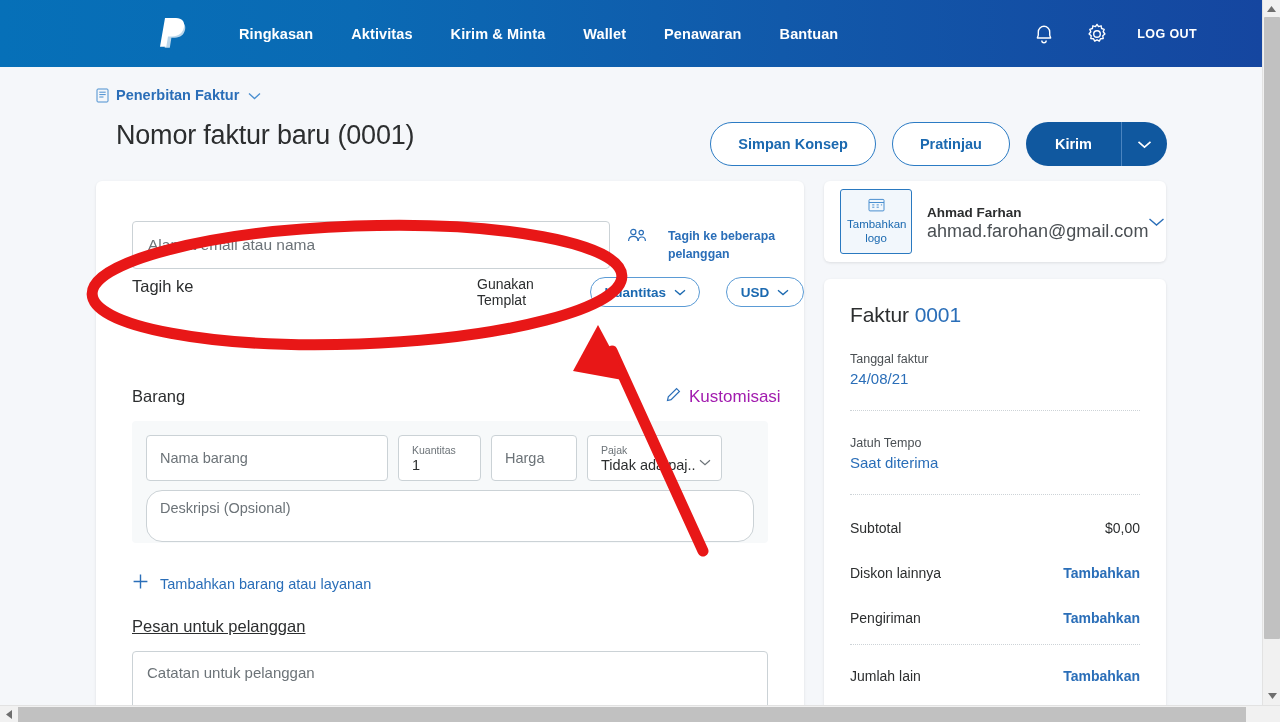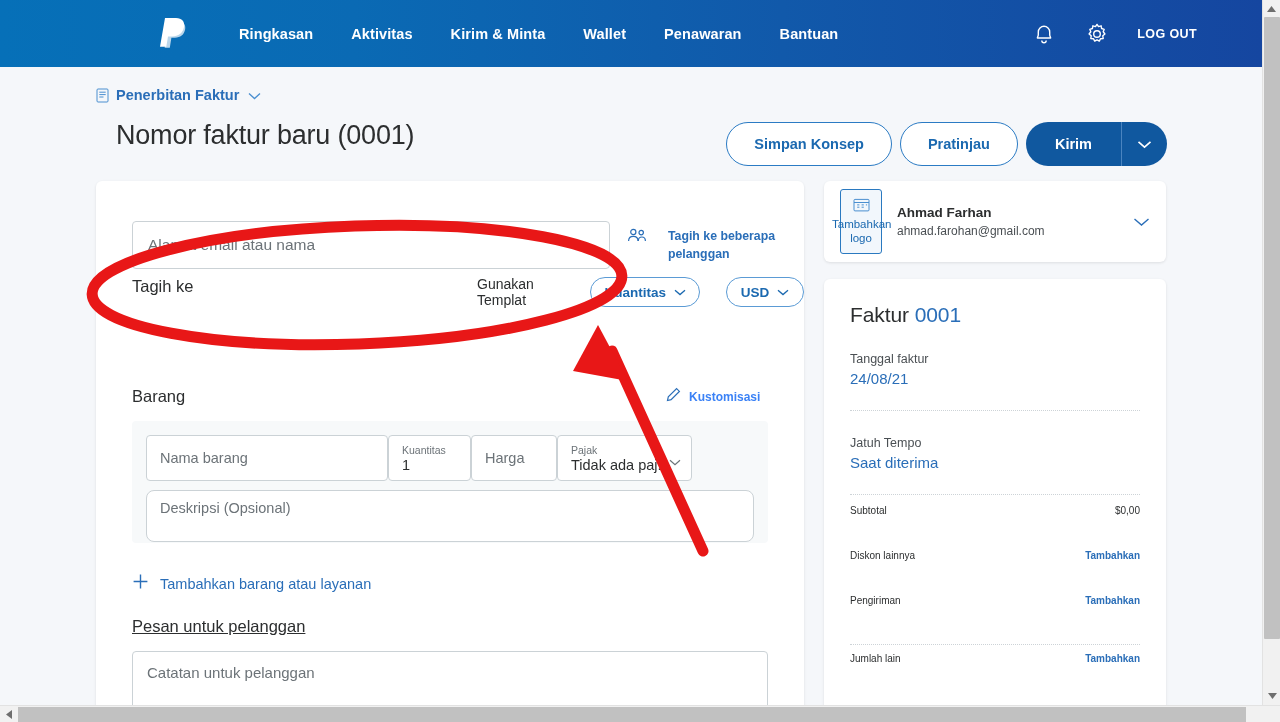--- a/index.html
+++ b/index.html
@@ -44,21 +44,21 @@
   .bc-text { color: #2a6eb8; font-size: 14.5px; font-weight: bold; }
   .bc-chev { margin-left: 2px; }
 
   .page-title {
     position: absolute; top: 53px; left: 96px;
     font-size: 27px; color: #2c2e2f; font-weight: normal;
     letter-spacing: -.2px;
     margin-left: 20px;
   }
 
-  .actions { position: absolute; top: 55px; right: 95px; display: flex; align-items: center; gap: 8px; }
+  .actions { position: absolute; top: 55px; right: 95px; display: flex; align-items: center; gap: 16px; }
   .btn-outline {
     height: 44px; padding: 0 27px; border-radius: 24px;
     border: 1.5px solid #2b7bc4; background: #ffffff;
     color: #1b69b0; font-size: 14.5px; font-weight: bold;
     display: flex; align-items: center; justify-content: center;
     cursor: pointer; font-family: "Liberation Sans", sans-serif;
   }
   .btn-split { display: flex; align-items: stretch; height: 44px; border-radius: 24px; overflow: hidden; background: #10589f; }
   .btn-primary {
     padding: 0 29px; color: #fff; font-size: 14.5px; font-weight: bold;
@@ -103,46 +103,46 @@
     position: absolute; top: 46px; left: 531px; width: 150px;
     display: flex; align-items: flex-start; gap: 21px; cursor: pointer;
   }
   .multi-text { color: #2a6eb8; font-size: 12.3px; font-weight: bold; line-height: 18px; width: 112px; }
 
   .lbl-barang { position: absolute; top: 206px; left: 36px; font-size: 16.5px; color: #2c2e2f; }
   .kustom {
     position: absolute; top: 206px; left: 570px;
     display: flex; align-items: center; gap: 8px; cursor: pointer;
   }
-  .kustom-text { color: #3b82f6; font-size: 12px; font-weight: bold; }
+  .kustom-text { color: #a21caf; font-size: 17px; font-weight: normal; }
 
   .item-block {
     position: absolute; top: 240px; left: 36px;
     width: 636px; height: 122px;
     background: #f7f9fa; border-radius: 4px;
     padding: 14px;
   }
-  .item-row { display: flex; }
+  .item-row { display: flex; gap: 10px; }
   .fld {
     border: 1px solid #cbd2d6; border-radius: 4px; background: #ffffff;
     height: 46px; position: relative; padding: 0 13px;
     display: flex; flex-direction: column; justify-content: center;
   }
   .fld .mini { font-size: 10.5px; color: #6c7378; line-height: 12px; margin-bottom: 1px; }
   .fld .val  { font-size: 14.5px; color: #2c2e2f; line-height: 16px; }
   .fld .ph   { font-size: 14.5px; color: #6c7378; }
   .f-nama { width: 242px; }
   .f-kuan { width: 83px; }
   .f-harga{ width: 86px; }
   .f-pajak{ width: 135px; padding-right: 26px; }
   .f-pajak .val { white-space: nowrap; overflow: hidden; }
   .pajak-chev { position: absolute; right: 10px; top: 16px; }
   .desc {
     margin-top: 9px; width: 608px; height: 52px;
-    border: 1px solid #cbd2d6; border-radius: 8px; background: #ffffff;
+    border: 1px solid #cbd2d6; border-radius: 16px; background: #ffffff;
     font-size: 14.5px; color: #6c7378; padding: 9px 13px;
     font-family: "Liberation Sans", sans-serif; resize: none; overflow: hidden;
   }
   .desc::placeholder { color: #6c7378; }
 
   .add-item {
     position: absolute; top: 392px; left: 36px;
     display: flex; align-items: center; gap: 11px; cursor: pointer;
   }
   .add-item-text { color: #2a6eb8; font-size: 14.5px; font-weight: normal; }
@@ -159,45 +159,45 @@
 
   
   .card-profile {
     position: absolute; top: 114px; left: 824px;
     width: 342px; height: 81px;
     background: #ffffff; border-radius: 6px;
     box-shadow: 0 1px 3px rgba(0,0,0,.10);
     display: flex; align-items: center; padding: 0 16px;
   }
   .logo-box {
-    width: 42px; height: 65px; border: 1.4px solid #2a79c0; border-radius: 3px;
+    width: 72px; height: 65px; border: 1.4px solid #2a79c0; border-radius: 3px;
     background: #f2f7fc; display: flex; flex-direction: column; align-items: center;
     justify-content: center; cursor: pointer; flex: none;
   }
   .logo-box-text { color: #1b69b0; font-size: 11.5px; line-height: 14px; text-align: center; width: 58px; }
   .prof-info { margin-left: 15px; flex: 1; }
   .prof-name { font-size: 13.5px; font-weight: bold; color: #2c2e2f; line-height: 18px; }
-  .prof-mail { font-size: 12px; color: #4a4f53; line-height: 18px; }
+  .prof-mail { font-size: 18px; color: #4a4f53; line-height: 18px; }
 
   .card-summary {
     position: absolute; top: 212px; left: 824px;
     width: 342px; height: 486px;
     background: #ffffff; border-radius: 6px;
     box-shadow: 0 1px 3px rgba(0,0,0,.10);
     padding: 24px 26px 0 26px; overflow: hidden;
   }
   .sum-title { font-size: 21px; color: #2c2e2f; letter-spacing: -.1px; }
   .sum-title b { color: #2a6eb8; font-weight: normal; }
   .sum-block { margin-top: 24px; }
   .sum-lbl { font-size: 12.5px; color: #4a4f53; line-height: 17px; }
   .sum-val { font-size: 15px; color: #2a6eb8; line-height: 22px; cursor: pointer; }
   .dotted { border-top: 1.5px dotted #cdd3d7; margin-top: 20px; }
   .sum-row {
-    display: flex; justify-content: space-between; 
-    height: 45px; font-size: 10px;
+    display: flex; justify-content: space-between; align-items: center;
+    height: 45px; font-size: 14px;
   }
   .sum-row .k { color: #2c2e2f; }
   .sum-row .v { color: #2c2e2f; }
   .sum-row .v.link { color: #2a6eb8; font-weight: bold; cursor: pointer; }
 
   
   .annot { position: absolute; top: 0; left: 0; width: 1280px; height: 722px; pointer-events: none; }
 
   
   .vscroll {

